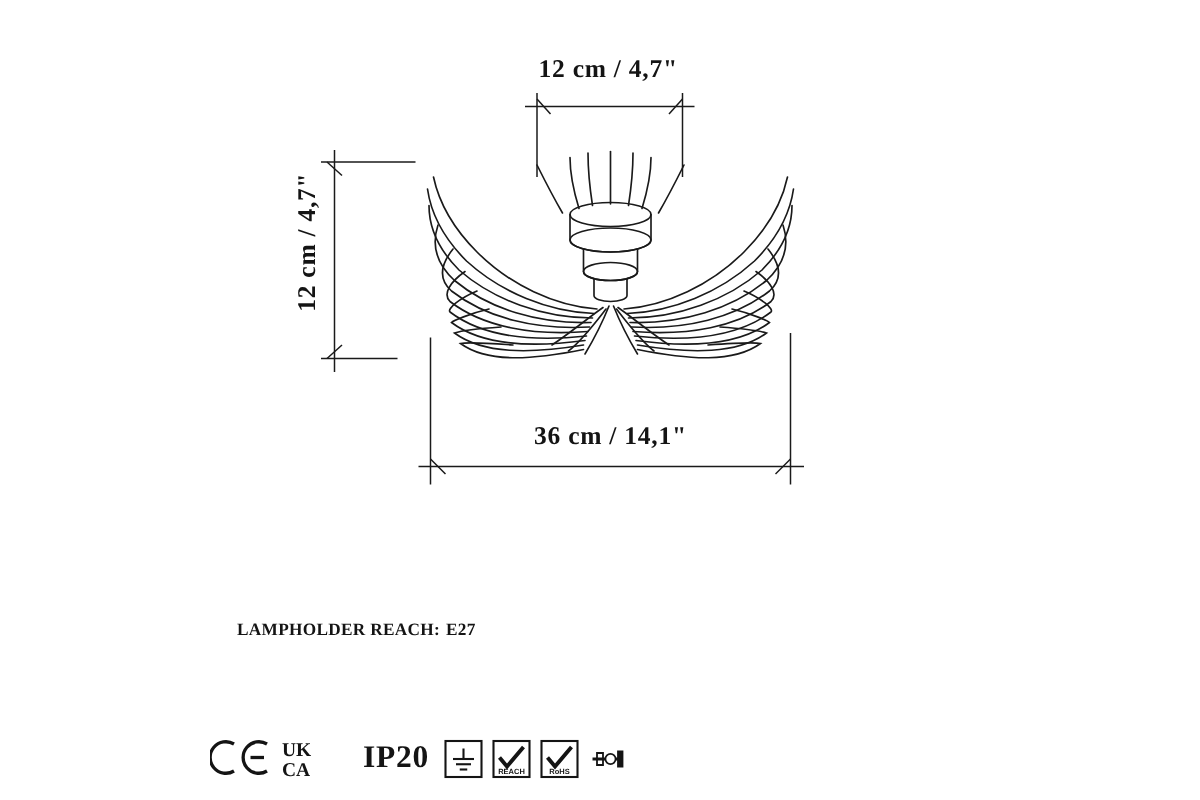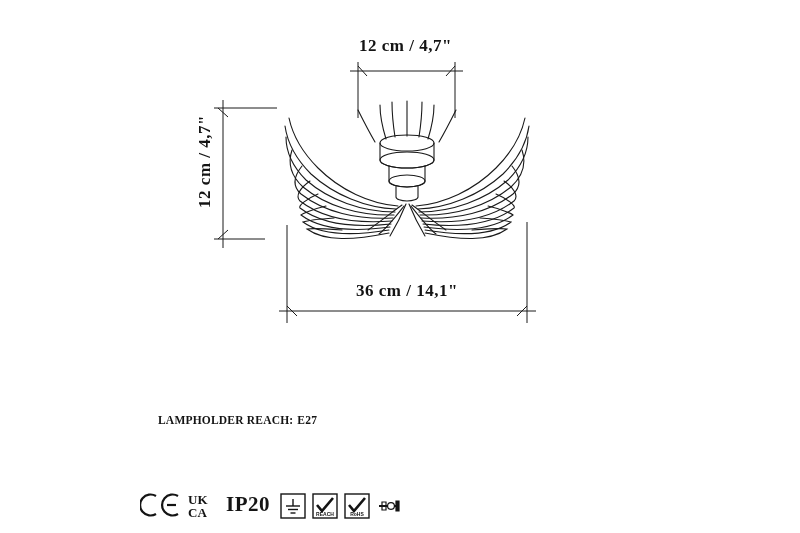--- a/index.html
+++ b/index.html
@@ -82,21 +82,21 @@
   }
   .badge-txt {
     font-family: "Liberation Serif", serif;
     font-weight: bold;
     font-size: 21px;
     color: #141414;
   }
   #ip-rating {
     font-size: 21px;
     letter-spacing: 0.5px;
-    margin-left: 2px;
+    margin-left: 18px;
   }
   .badge-svg { display: block; }
 </style>
 </head>
 <body>
 
 <div class="sheet">
 
   <svg width="800" height="533" viewBox="0 0 800 533">
     <g stroke="#1a1a1a" fill="none" stroke-width="1">

